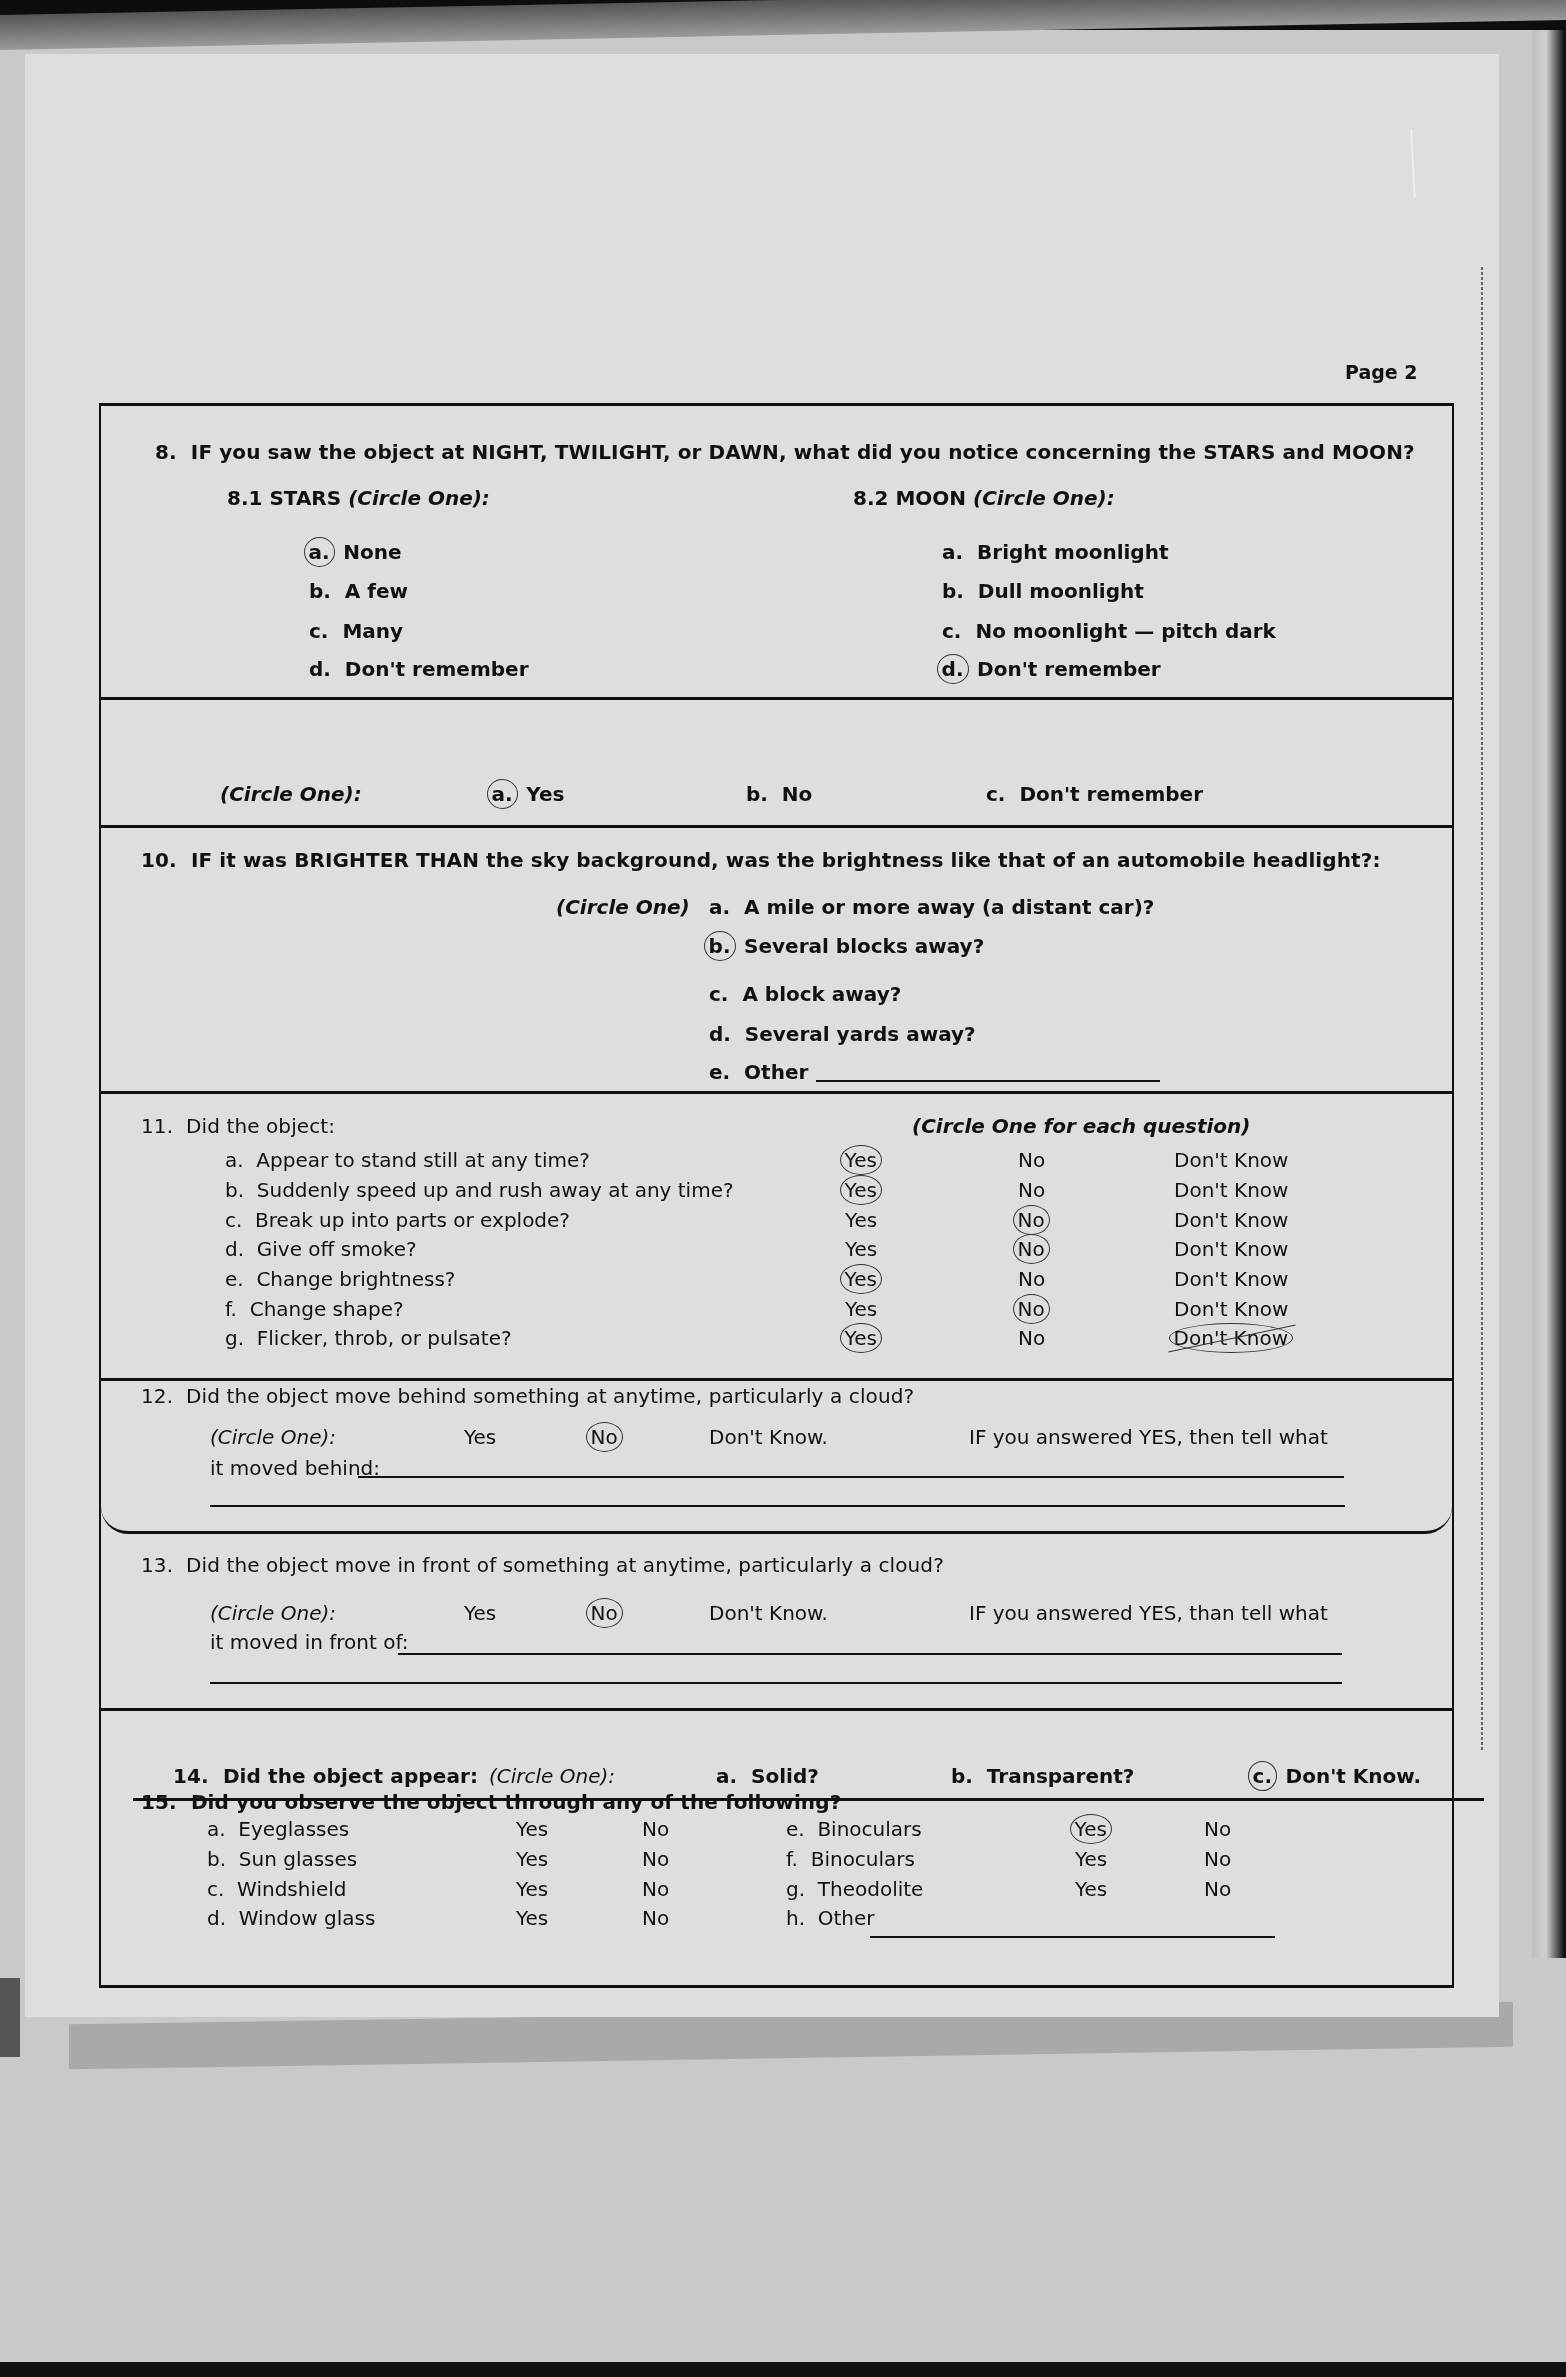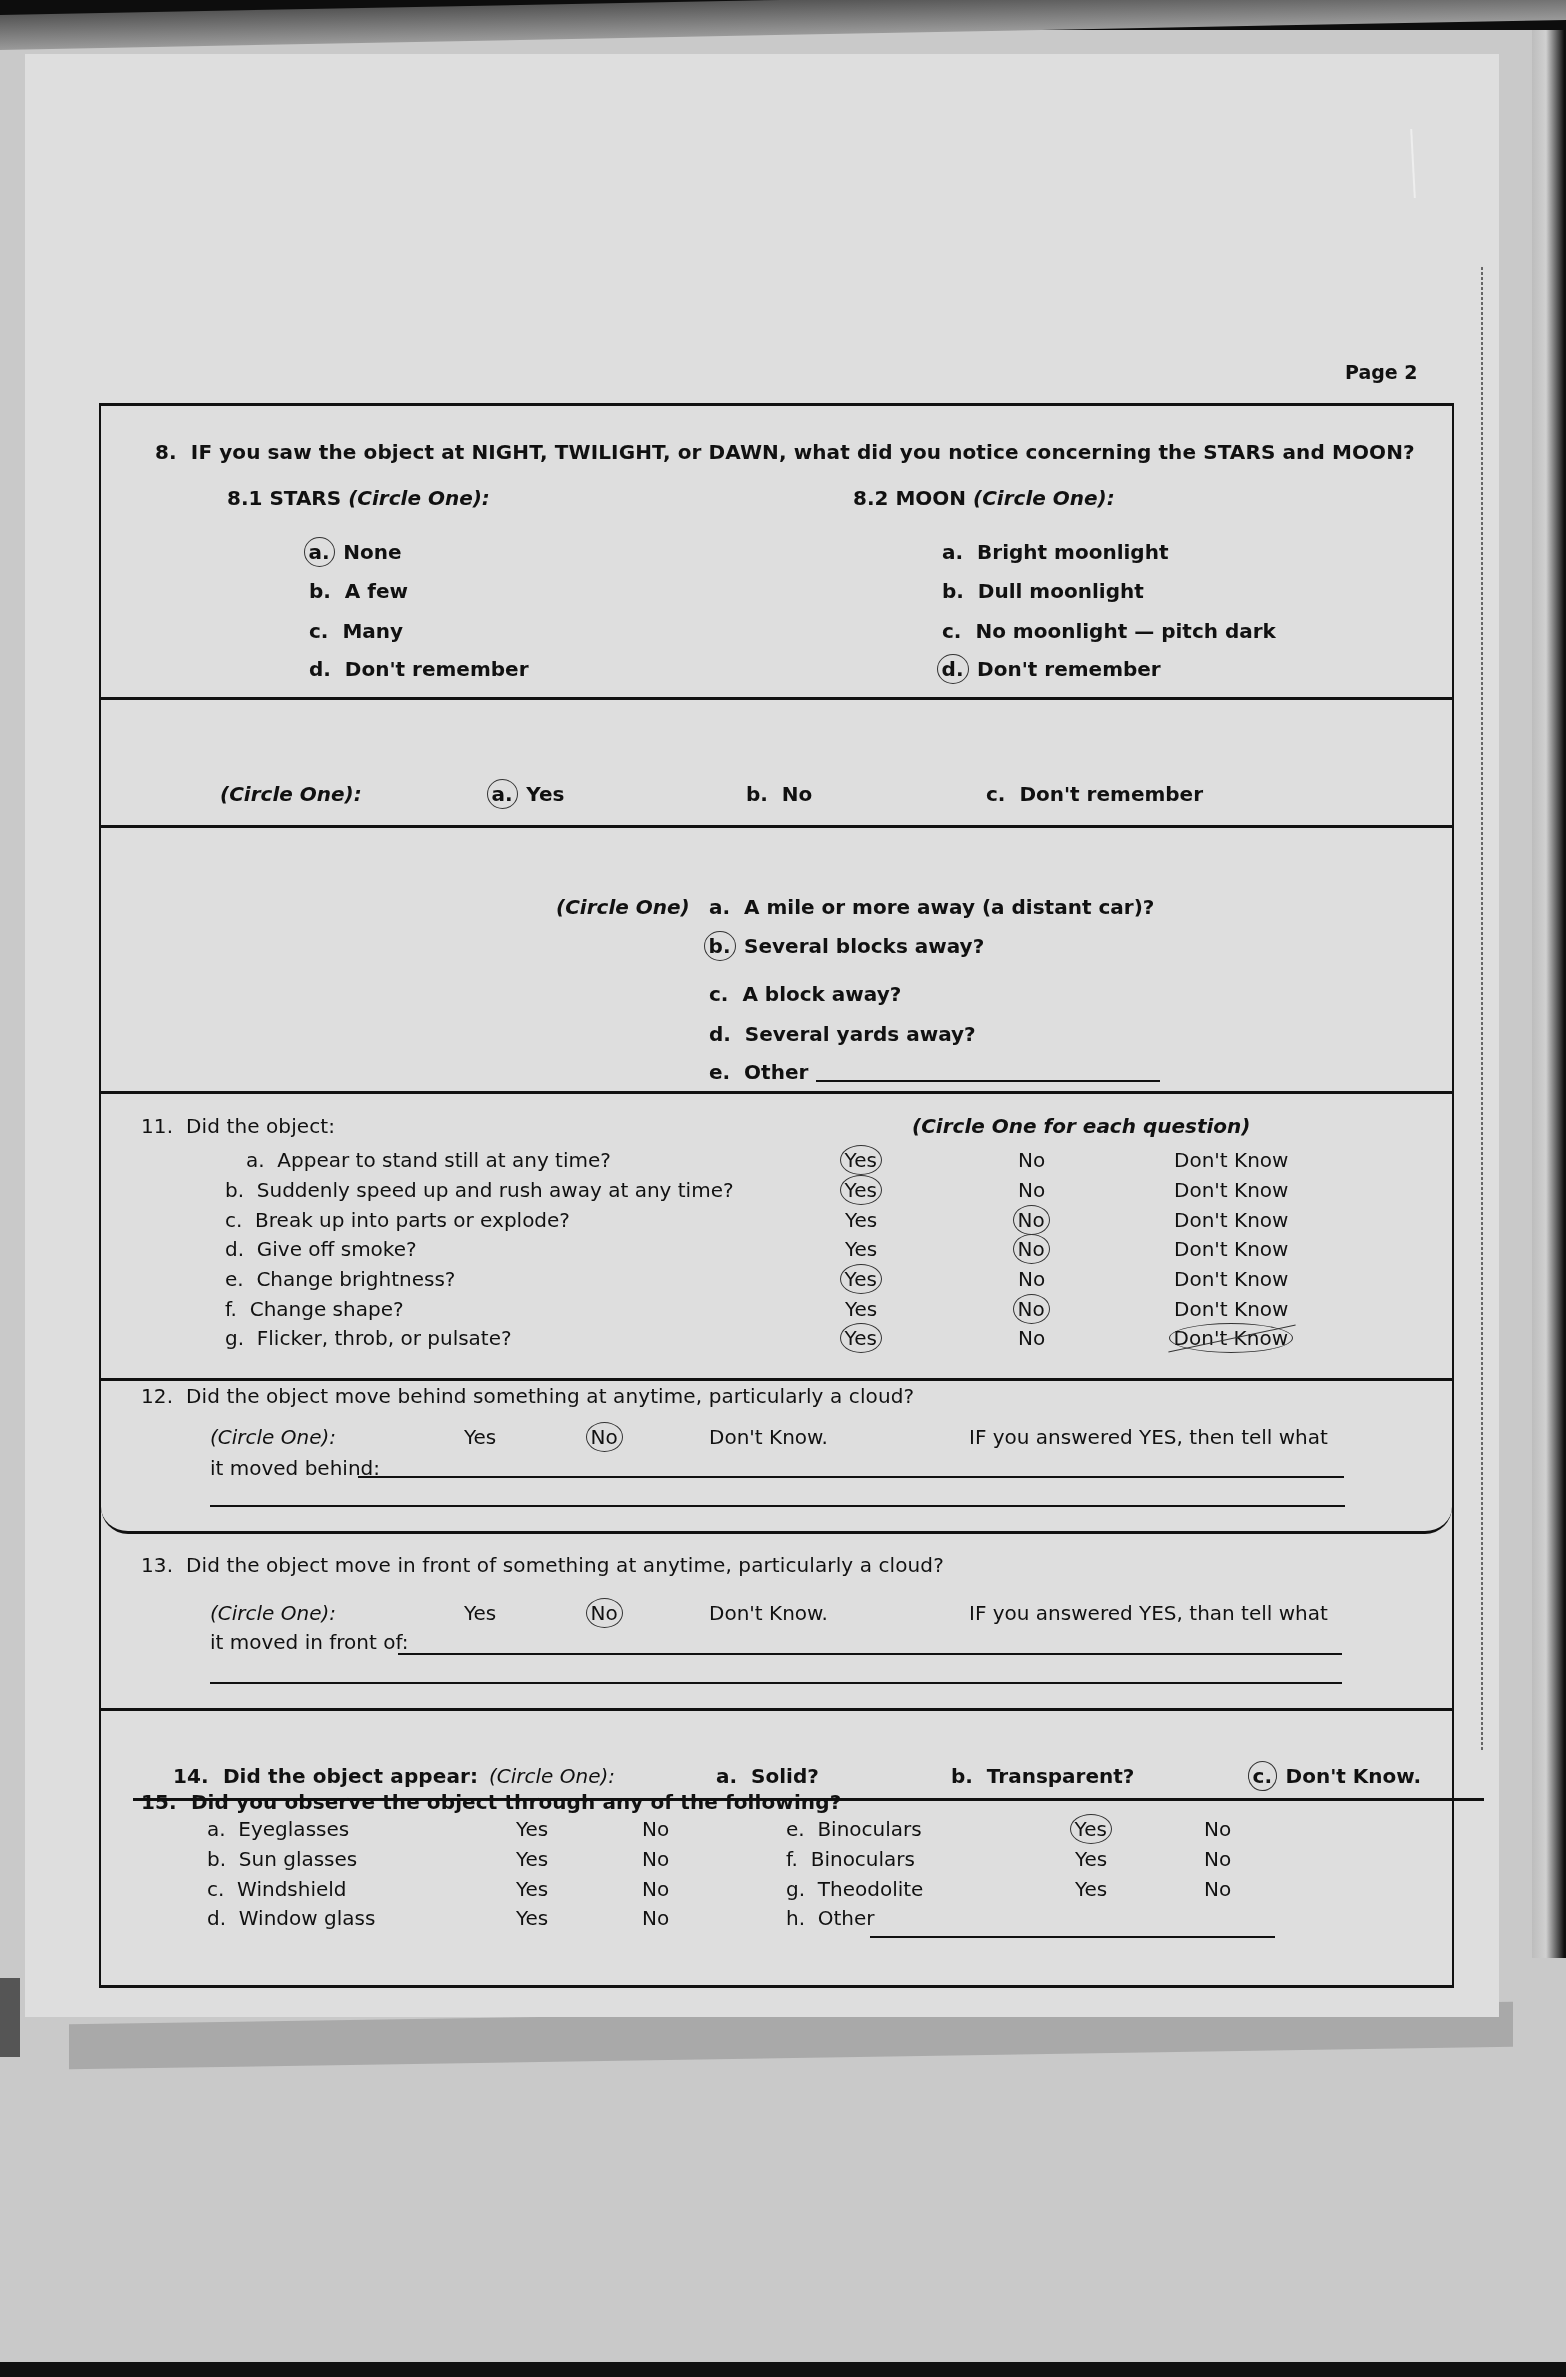--- a/index.html
+++ b/index.html
@@ -82,38 +82,42 @@
   </div>
 
   <div class="section" style="top:294px;height:128px;">
     <div class="t i" style="left:119px;top:82px;">(Circle One):</div>
     <div class="t" style="left:391px;top:82px;"><span class="circled">a.</span>&nbsp; <span>Yes</span></div>
     <div class="t" style="left:645px;top:82px;"><span>b.</span>&nbsp; <span>No</span></div>
     <div class="t" style="left:885px;top:82px;"><span>c.</span>&nbsp; <span>Don't remember</span></div>
   </div>
 
   <div class="section" style="top:422px;height:266px;">
+    <div class="q" style="left:40px;top:20px;">
+      <span>10.</span>&nbsp;
+      <span>IF it was BRIGHTER THAN the sky background, was the brightness like that of an automobile headlight?:</span>
+    </div>
     <div class="t i" style="left:455px;top:67px;">(Circle One)</div>
     <div class="t" style="left:608px;top:67px;"><span>a.</span>&nbsp; <span>A mile or more away (a distant car)?</span></div>
     <div class="t" style="left:608px;top:106px;"><span class="circled">b.</span>&nbsp; <span>Several blocks away?</span></div>
     <div class="t" style="left:608px;top:154px;"><span>c.</span>&nbsp; <span>A block away?</span></div>
     <div class="t" style="left:608px;top:194px;"><span>d.</span>&nbsp; <span>Several yards away?</span></div>
     <div class="t" style="left:608px;top:232px;"><span>e.</span>&nbsp; <span>Other</span></div>
     <div class="blank" style="left:715px;top:252px;width:344px;"></div>
   </div>
 
   <div class="section" style="top:688px;height:287px;">
     <div class="q light" style="left:40px;top:20px;font-weight:normal;">
       <span>11.</span>&nbsp;
       <span>Did the object:</span>
     </div>
     <div class="t i" style="left:811px;top:20px;">(Circle One for each question)</div>
     <div id="q11-rows">
         <div>
-          <div class="t light" style="left: 124px; top: 54px; margin-left: 21px;"><span>a.</span>&nbsp; <span>Appear to stand still at any time?</span></div>
+          <div class="t light" style="left: 124px; top: 54px;"><span>a.</span>&nbsp; <span>Appear to stand still at any time?</span></div>
           <div class="t light" style="left: 744px; top: 54px;"><span class="circled">Yes</span></div>
           <div class="t light" style="left: 917px; top: 54px;"><span>No</span></div>
           <div class="t light" style="left: 1073px; top: 54px;"><span>Don't Know</span></div>
         </div>
         <div>
           <div class="t light" style="left: 124px; top: 84px;"><span>b.</span>&nbsp; <span>Suddenly speed up and rush away at any time?</span></div>
           <div class="t light" style="left: 744px; top: 84px;"><span class="circled">Yes</span></div>
           <div class="t light" style="left: 917px; top: 84px;"><span>No</span></div>
           <div class="t light" style="left: 1073px; top: 84px;"><span>Don't Know</span></div>
         </div>

